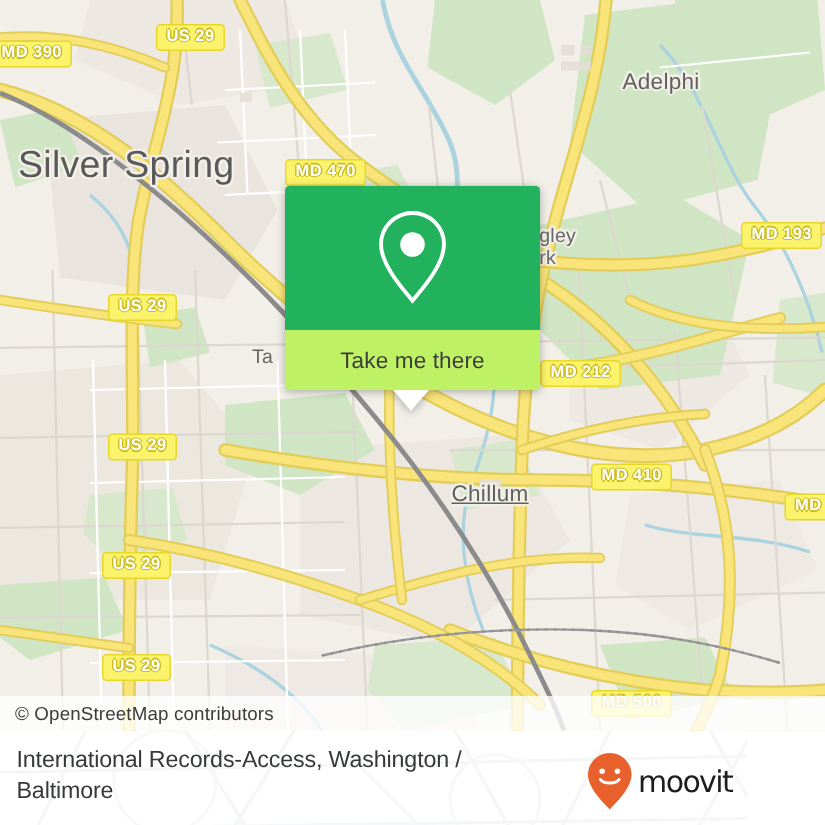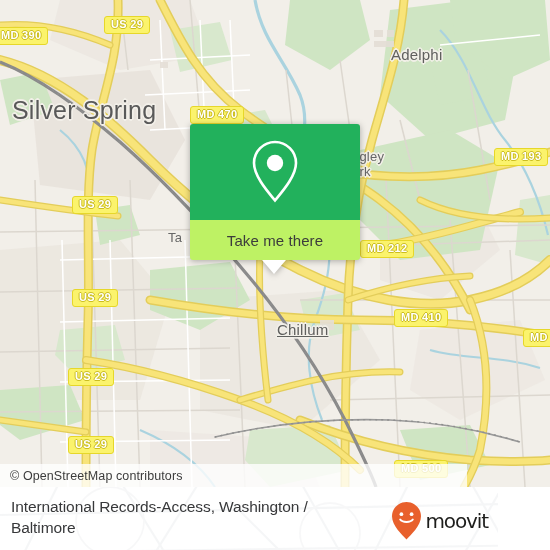--- a/index.html
+++ b/index.html
@@ -39,21 +39,21 @@
     white-space: nowrap;
     letter-spacing: 0.2px;
     text-shadow:
       1.6px 0 0 rgba(242,239,233,.95), -1.6px 0 0 rgba(242,239,233,.95),
       0 1.6px 0 rgba(242,239,233,.95), 0 -1.6px 0 rgba(242,239,233,.95),
       1.2px 1.2px 0 rgba(242,239,233,.9), -1.2px -1.2px 0 rgba(242,239,233,.9),
       1.2px -1.2px 0 rgba(242,239,233,.9), -1.2px 1.2px 0 rgba(242,239,233,.9);
     pointer-events: none;
   }
   .place.city    { font-size: 25px; color: #595959; }
-  .place.town    { font-size: 15px; color: #60605e; }
+  .place.town    { font-size: 15px; color: #60605e; margin-left: 24px; }
   .place.suburb  { font-size: 13px; color: #676767; }
 
   
   .shield {
     position: absolute;
     background: #fbf36c;
     border: 1.5px solid #e6d72a;
     border-radius: 3px;
     color: #ffffff;
     font-size: 11px;
@@ -102,21 +102,21 @@
     border-left: 12px solid transparent;
     border-right: 12px solid transparent;
     border-top: 14px solid #ffffff;
   }
 
   
   #attribution {
     position: absolute;
     left: 0;
     top: 464px;
-    width: 467px;
+    width: 550px;
     height: 23px;
     background: rgba(255,255,255,.78);
     display: flex;
     align-items: center;
     box-sizing: border-box;
     padding-left: 10px;
   }
   #attribution span {
     font-size: 12.5px;
     color: #3c3c3c;

